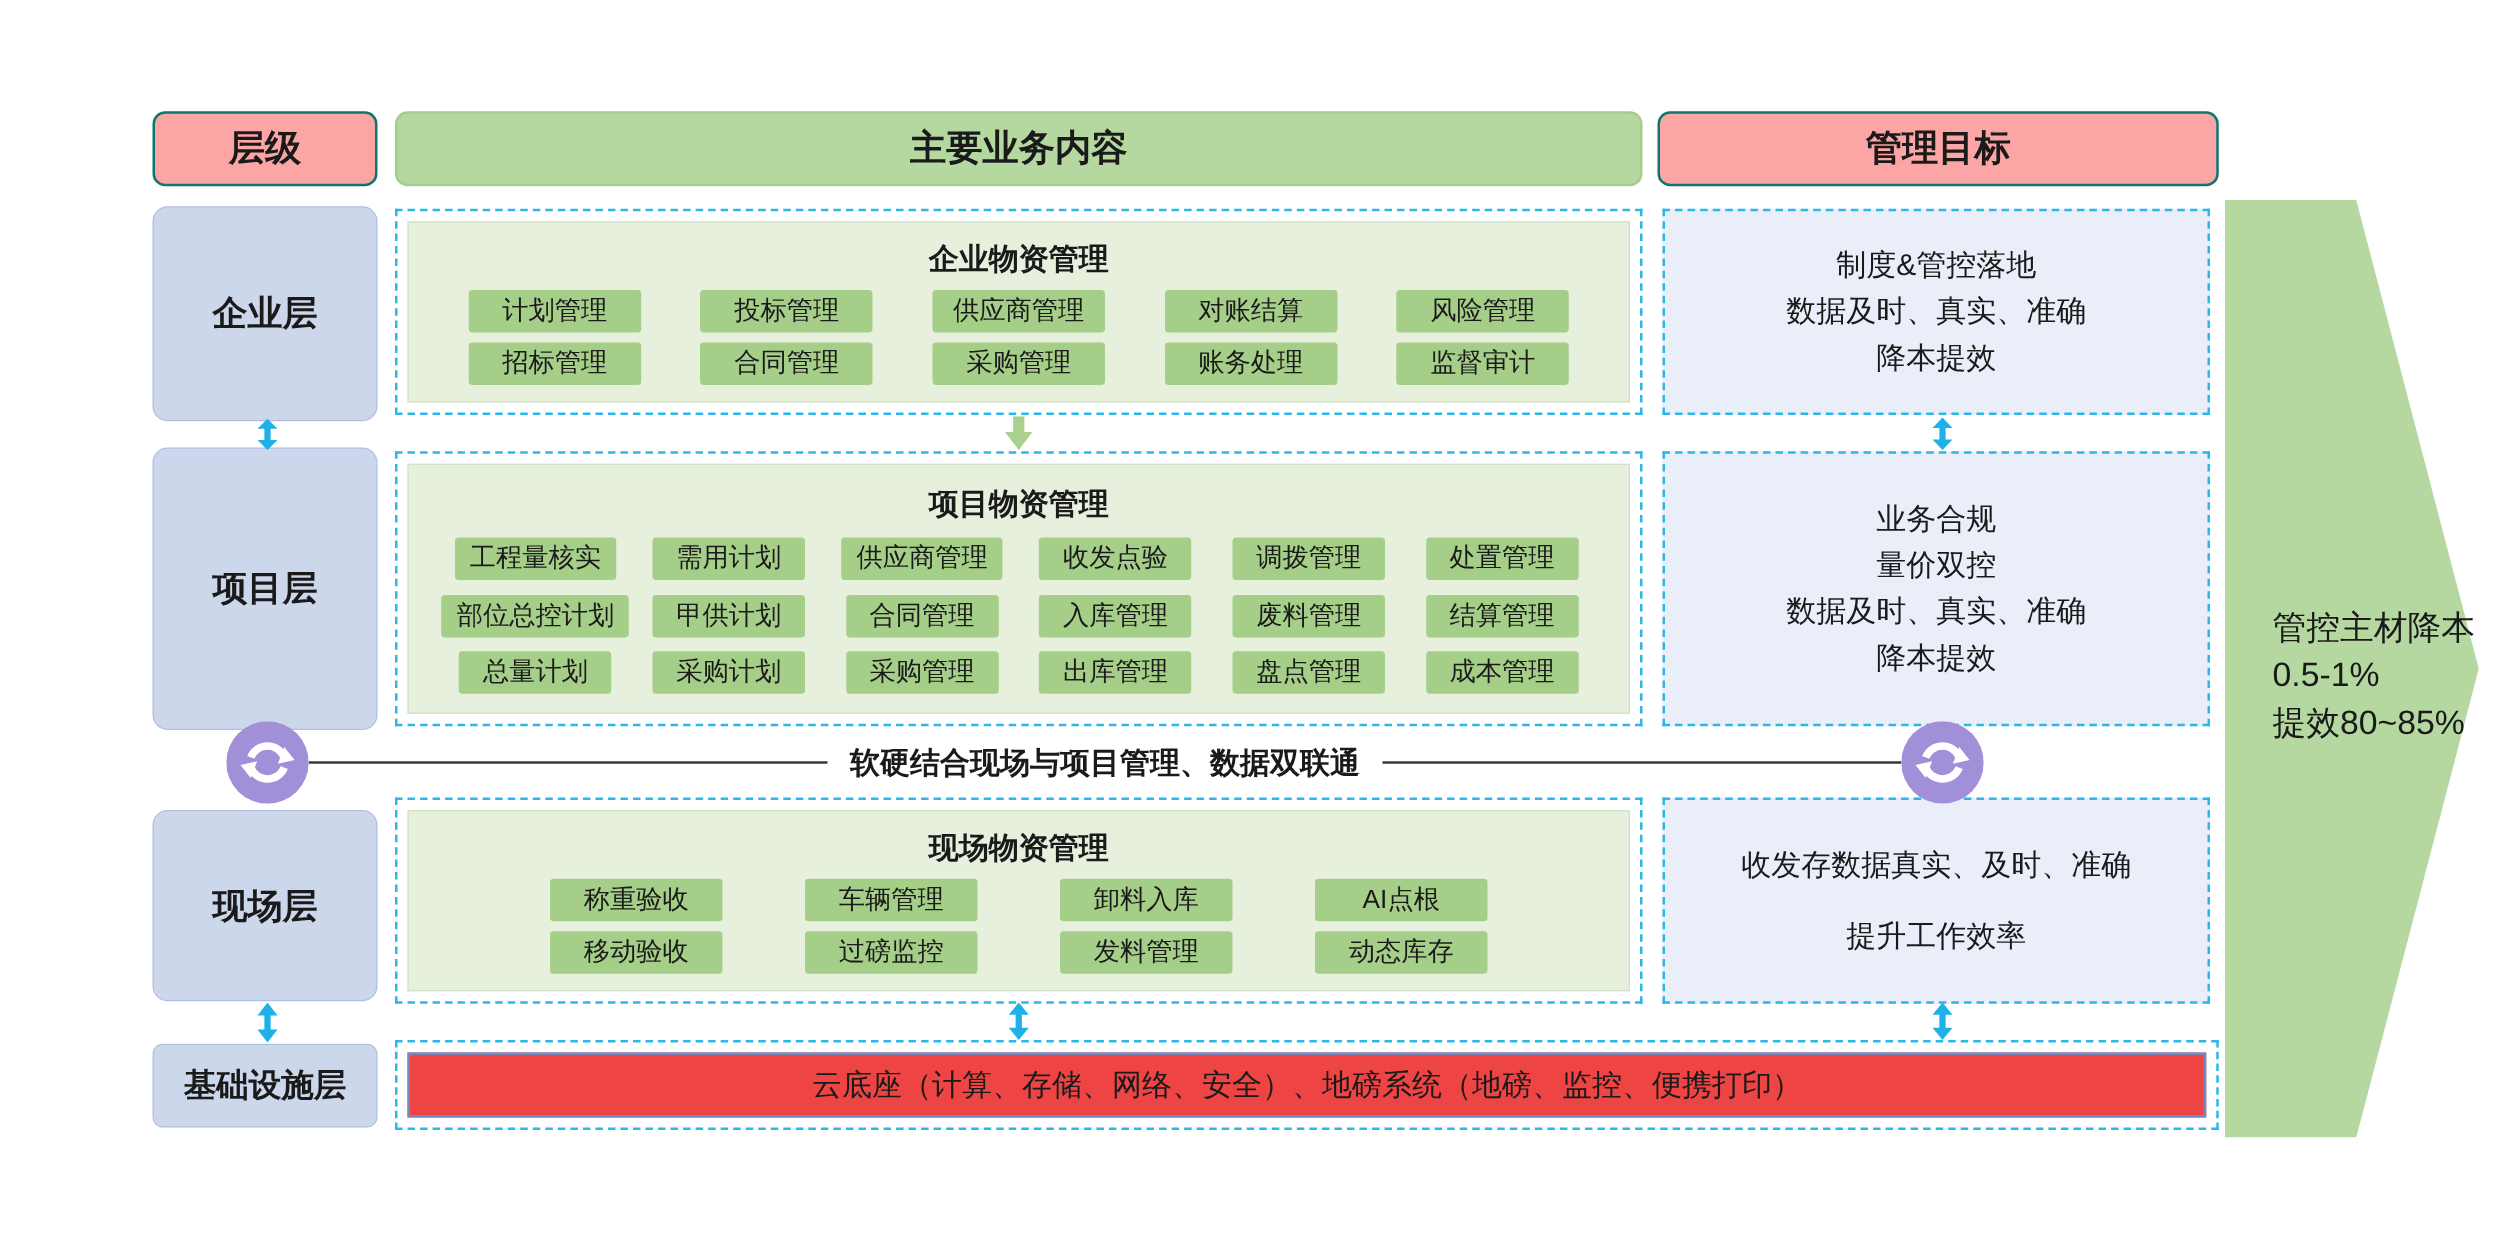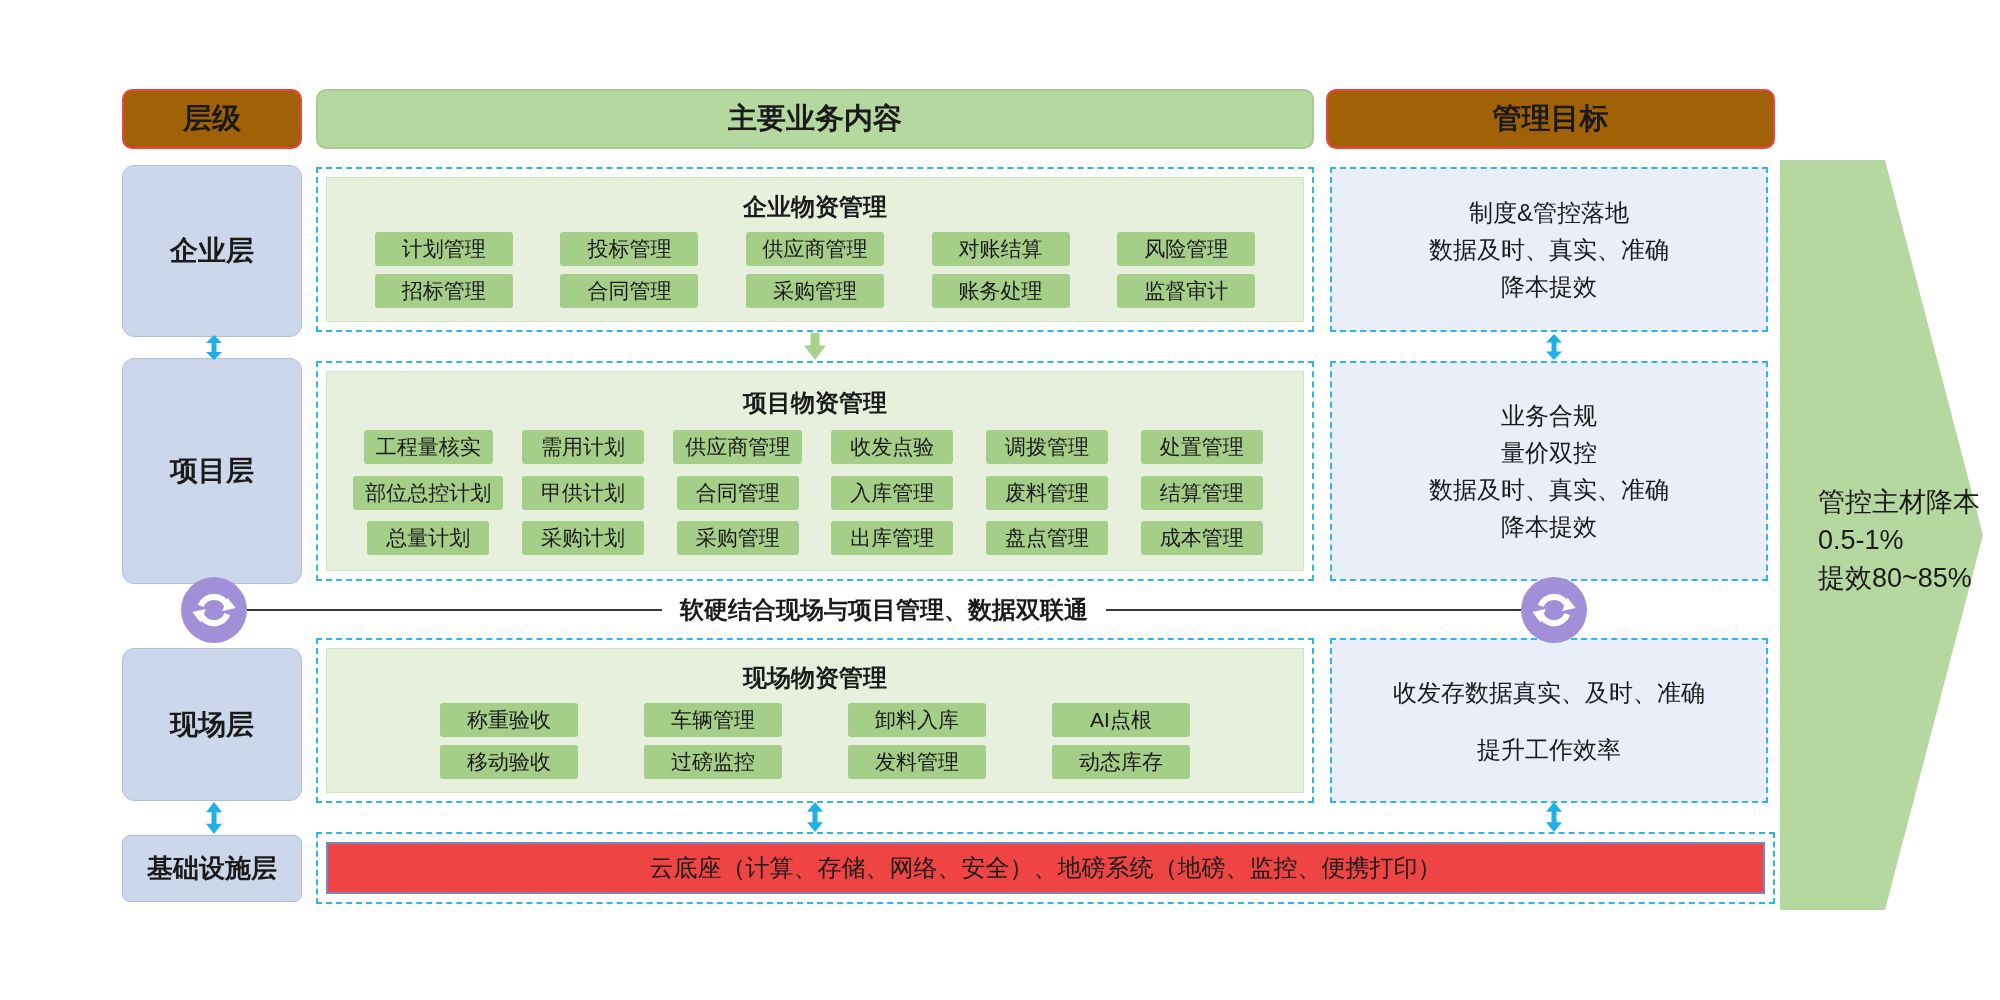--- a/index.html
+++ b/index.html
@@ -2,21 +2,21 @@
 <html><head>
 <meta charset="utf-8">
 <style>
   html,body{margin:0;padding:0;background:#ffffff;}
   body{font-family:"Liberation Sans","DejaVu Sans",sans-serif;color:#1a1a1a;}
   .canvas{position:relative;width:2000px;height:1000px;background:#fff;overflow:hidden;}
 
   
   .hdr{position:absolute;top:89px;height:60px;display:flex;align-items:center;justify-content:center;
        font-size:29px;font-weight:600;border-radius:10px;box-sizing:border-box;}
-  .hdr-lav{background:#a16207;border:2px solid #ef4444;}
+  .hdr-lav{background:#fca5a5;border:2px solid #0f766e;}
   .hdr-grn{background:#b5d7a0;border:2px solid #a6cd8d;}
   #h-level{left:122px;width:180px;}
   #h-business{left:316px;width:998px;}
   #h-goal{left:1326px;width:449px;}
 
   
   .layer{position:absolute;left:122px;width:180px;background:#cdd7ec;border:1px solid #aebfe0;
          border-radius:12px;display:flex;align-items:center;justify-content:center;
          font-size:28px;font-weight:600;box-sizing:border-box;}
   #layer-enterprise{top:165px;height:172px;}

